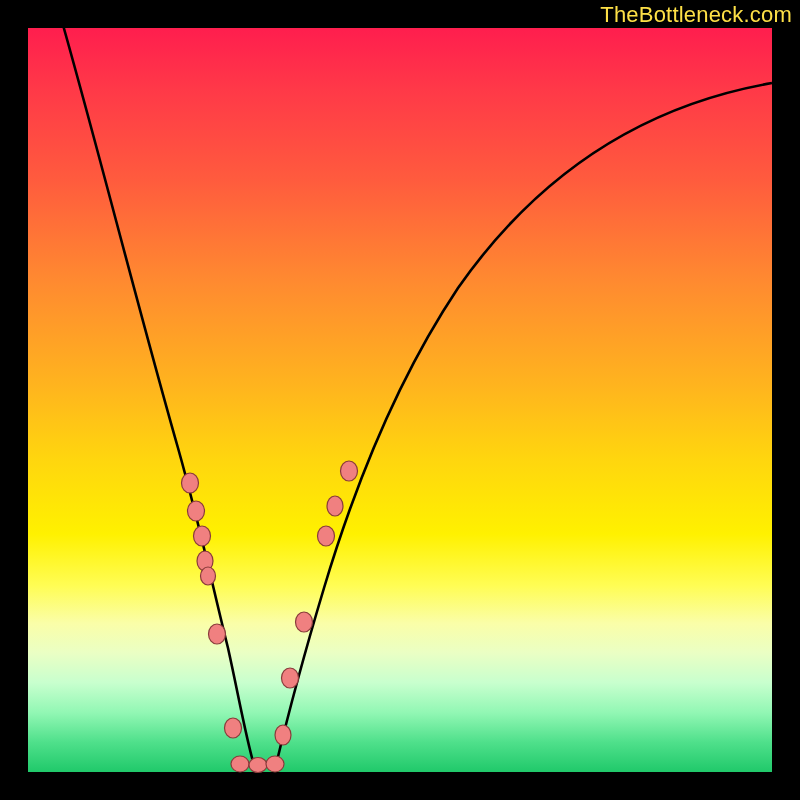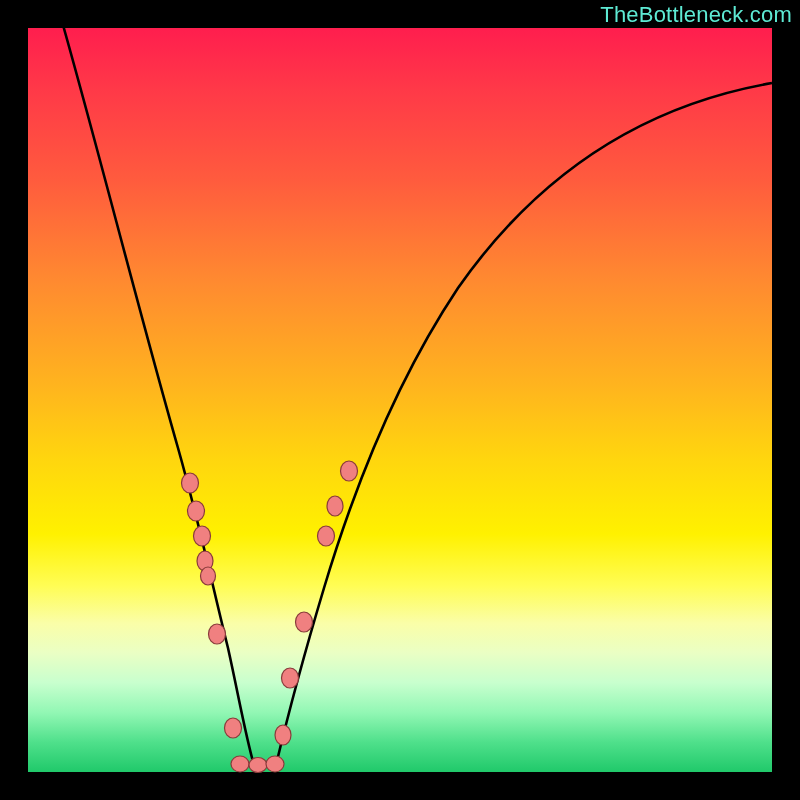--- a/index.html
+++ b/index.html
@@ -40,21 +40,21 @@
       #c8ffce 88%,
       #92f7b4 92%,
       #4fe08b 96%,
       #20c96a 100%
     );
   }
   .watermark {
     position: absolute;
     top: 2px;
     right: 8px;
-    color: #5eead4;
+    color: #fde047;
     font-size: 22px;
     letter-spacing: 0.2px;
     user-select: none;
   }
   svg.curve {
     position: absolute;
     top: 0;
     left: 0;
     width: 744px;
     height: 744px;

